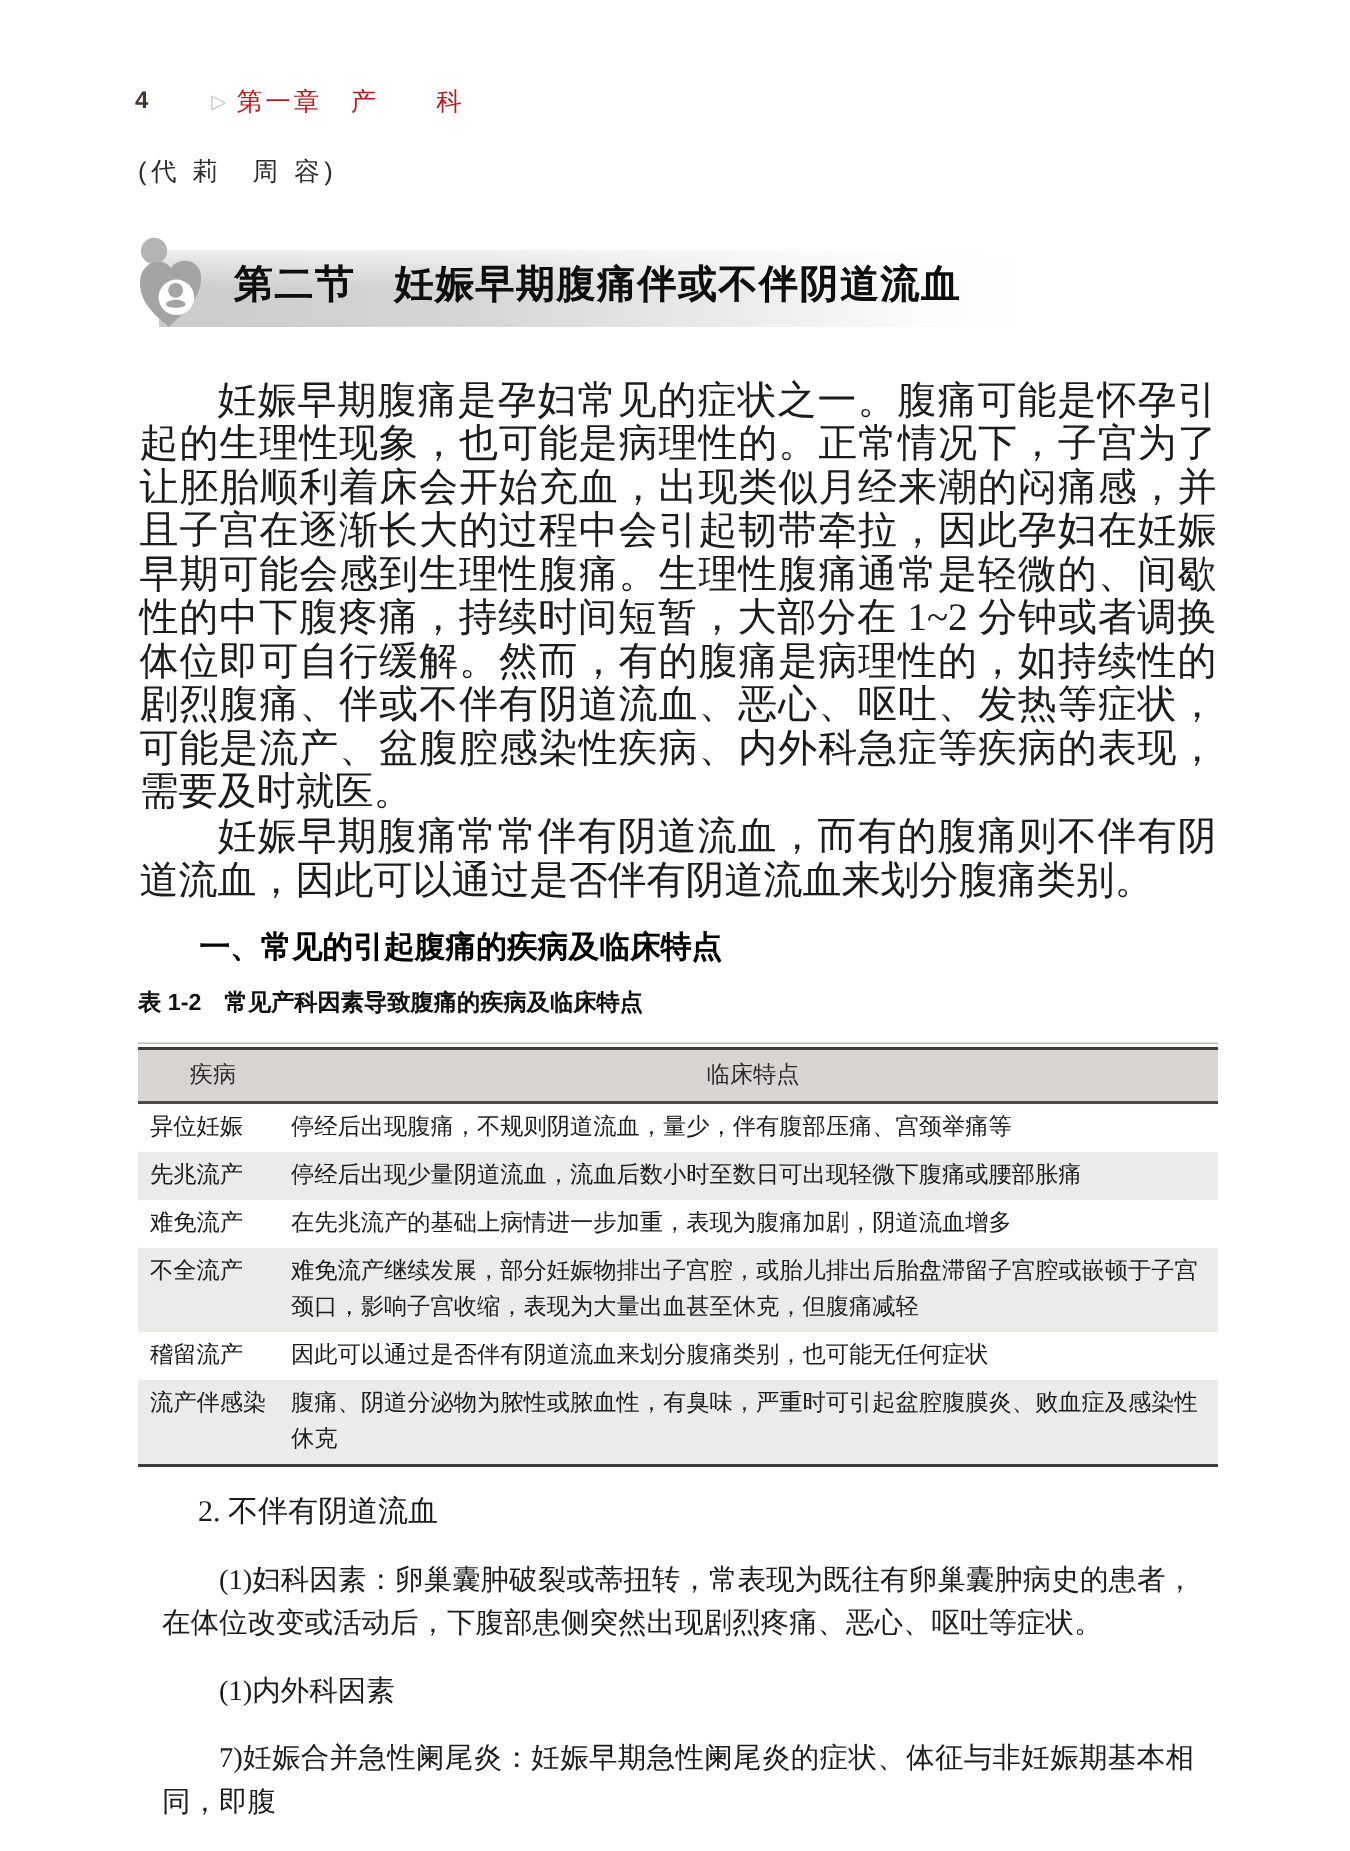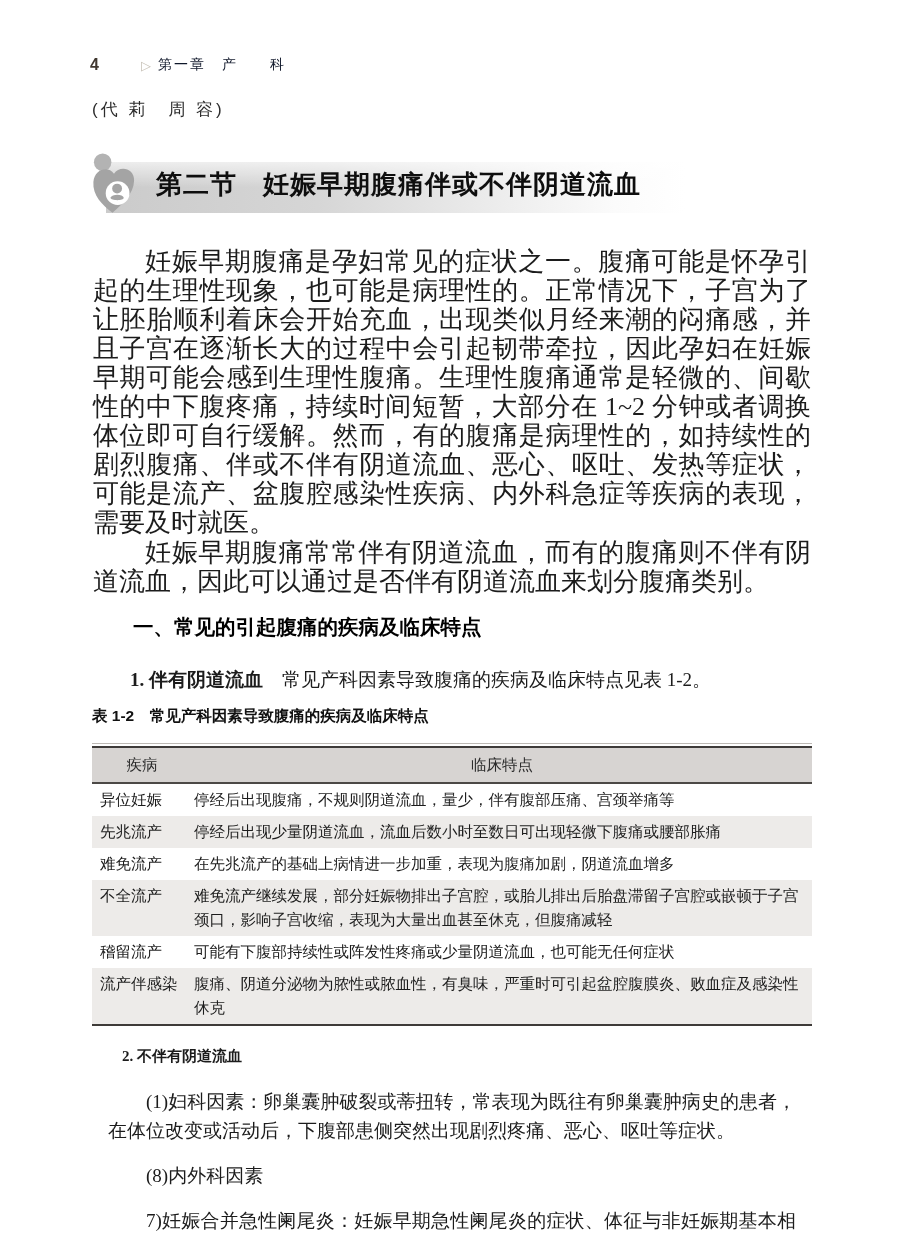--- a/index.html
+++ b/index.html
@@ -11,21 +11,21 @@
   }
   
   .runninghead {
     display:flex; align-items:center;
     padding:56px 88px 0 90px;
     font-family:"Liberation Sans","DejaVu Sans",sans-serif;
   }
   .pagenum { font-size:16px; font-weight:bold; color:#40372f; }
   .chapterline { display:flex; align-items:center; margin-left:42px; gap:7px; }
   .arrow-icon { color:#c6c0b6; font-size:13px; line-height:1; }
-  .chaptertext { color:#0f172a; font-size:14px; letter-spacing:2px; }
+  .chaptertext { color:#b91c1c; font-size:17px; letter-spacing:2px; }
 
   .content { margin:0 88px 0 92px; } 
 
   .p-item3 { margin:46px 0 0 0; font-size:19px; line-height:29px; text-indent:2em; }
   .p-item3 b { font-weight:bold; }
 
   .authors {
     margin:24px 0 0 0; padding-right:52px;
     font-family:"Liberation Sans","DejaVu Sans",sans-serif;
     font-size:17px; color:#2c2c2c; letter-spacing:3px;
@@ -75,21 +75,21 @@
   table.t12 thead th {
     background:#d7d4d2; font-family:"Liberation Sans","DejaVu Sans",sans-serif;
     font-weight:normal; color:#2b2b2b; padding:5px 2px;
     border-bottom:2px solid #4c4946; text-align:center;
   }
   table.t12 th.col-disease { width:96px; }
   table.t12 tbody td { padding:4px 2px; vertical-align:top; }
   table.t12 tbody td.disease { padding-left:8px; white-space:nowrap; }
   table.t12 tbody tr:nth-child(even) { background:#edebe9; }
 
-  .p-sub2h { margin:16px 0 0 0; font-size:15px; font-weight:bold; line-height:29px; text-indent:2em; }
+  .p-sub2h { margin:16px 0 0 0; font-size:20px; font-weight:normal; line-height:29px; text-indent:2em; }
   .p-sub2 { margin:16px; font-size:19px; line-height:29px; text-align:justify; text-indent:2em; }
 </style>
 </head>
 <body>
 
 <div class="page">
 
   <div class="runninghead">
     <span class="pagenum">4</span>
     <span class="chapterline">
@@ -115,21 +115,20 @@
       <div class="banner-title">
         <span class="sec-label">第二节</span><span>妊娠早期腹痛伴或不伴阴道流血</span>
       </div>
     </div>
 
     <p class="body-p mt-p1">妊娠早期腹痛是孕妇常见的症状之一。腹痛可能是怀孕引起的生理性现象，也可能是病理性的。正常情况下，子宫为了让胚胎顺利着床会开始充血，出现类似月经来潮的闷痛感，并且子宫在逐渐长大的过程中会引起韧带牵拉，因此孕妇在妊娠早期可能会感到生理性腹痛。生理性腹痛通常是轻微的、间歇性的中下腹疼痛，持续时间短暂，大部分在 1~2 分钟或者调换体位即可自行缓解。然而，有的腹痛是病理性的，如持续性的剧烈腹痛、伴或不伴有阴道流血、恶心、呕吐、发热等症状，可能是流产、盆腹腔感染性疾病、内外科急症等疾病的表现，需要及时就医。</p>
     <p class="body-p">妊娠早期腹痛常常伴有阴道流血，而有的腹痛则不伴有阴道流血，因此可以通过是否伴有阴道流血来划分腹痛类别。</p>
 
     <h2 class="h2">一、常见的引起腹痛的疾病及临床特点</h2>
 
-    <p class="p-item1"><b>1. 伴有阴道流血</b><span>　常见产科因素导致腹痛的疾病及临床特点见表 1-2。</span></p>
 
     <p class="tbl-caption">表 1-2　常见产科因素导致腹痛的疾病及临床特点</p>
     <div class="tbl-wrap">
       <table class="t12">
         <thead>
           <tr>
             <th class="col-disease">疾病</th>
             <th>临床特点</th>
           </tr>
         </thead>
@@ -145,29 +144,29 @@
           <tr>
             <td class="disease">难免流产</td>
             <td>在先兆流产的基础上病情进一步加重，表现为腹痛加剧，阴道流血增多</td>
           </tr>
           <tr>
             <td class="disease">不全流产</td>
             <td>难免流产继续发展，部分妊娠物排出子宫腔，或胎儿排出后胎盘滞留子宫腔或嵌顿于子宫颈口，影响子宫收缩，表现为大量出血甚至休克，但腹痛减轻</td>
           </tr>
           <tr>
             <td class="disease">稽留流产</td>
-            <td>可能有下腹部持续性或阵发性疼痛或少量阴道流血，也可能无任何症状</td>
+            <td>因此可以通过是否伴有阴道流血来划分腹痛类别，也可能无任何症状</td>
           </tr>
           <tr>
             <td class="disease">流产伴感染</td>
             <td>腹痛、阴道分泌物为脓性或脓血性，有臭味，严重时可引起盆腔腹膜炎、败血症及感染性休克</td>
           </tr>
         </tbody>
       </table>
     </div>
 
     <p class="p-sub2h">2. 不伴有阴道流血</p>
     <p class="p-sub2">(1)妇科因素：卵巢囊肿破裂或蒂扭转，常表现为既往有卵巢囊肿病史的患者，在体位改变或活动后，下腹部患侧突然出现剧烈疼痛、恶心、呕吐等症状。</p>
-    <p class="p-sub2">(8)内外科因素</p>
+    <p class="p-sub2">(1)内外科因素</p>
     <p class="p-sub2">7)妊娠合并急性阑尾炎：妊娠早期急性阑尾炎的症状、体征与非妊娠期基本相同，即腹</p>
 
   </div>
 </div>
 
 </body></html>

